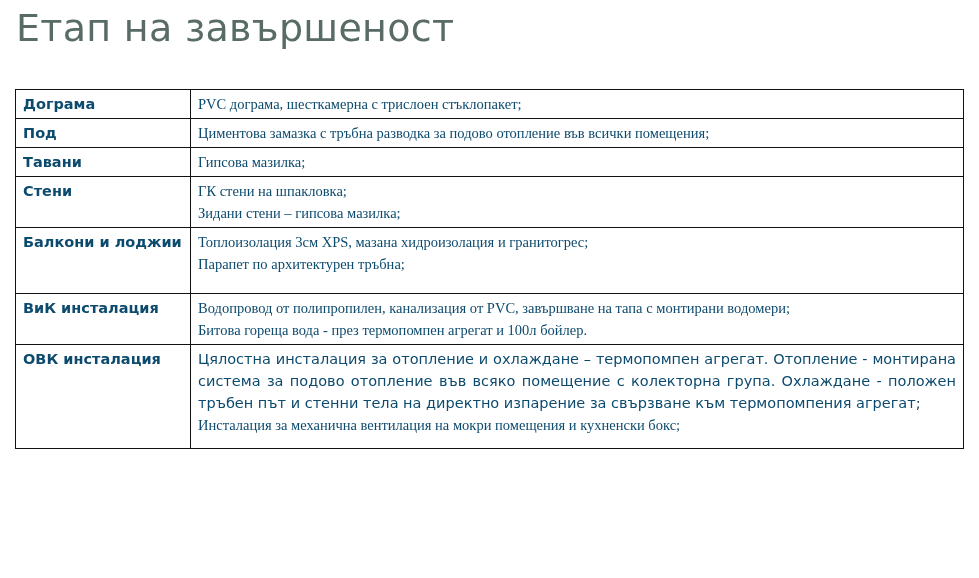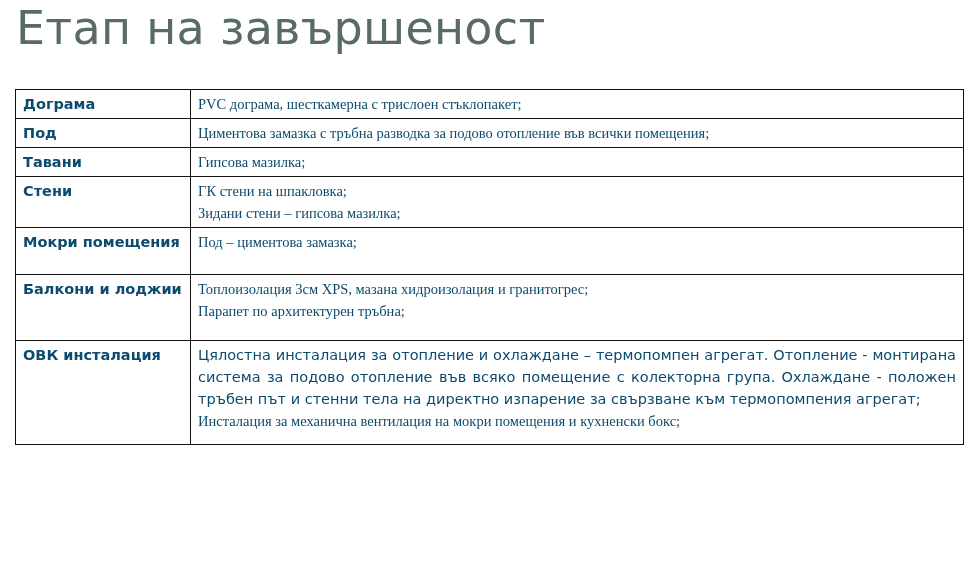--- a/index.html
+++ b/index.html
@@ -1,20 +1,20 @@
 <!DOCTYPE html>
 <html><head>
   <meta charset="utf-8">
   <style>
     html, body { margin: 0; padding: 0; background: #ffffff; }
     body { width: 979px; height: 578px; position: relative; overflow: hidden; font-family: "Liberation Sans", "DejaVu Sans", sans-serif; }
     .title {
       position: absolute; left: 16px; top: 2px;
       font-family: "DejaVu Sans", sans-serif;
-      font-size: 46px; color: #586b66; letter-spacing: 0.3px; font-weight: normal;
+      font-size: 38px; color: #586b66; letter-spacing: 0.3px; font-weight: normal;
       margin: 0; line-height: 52px;
     }
     table.spec {
       position: absolute; left: 15px; top: 89px;
       width: 949px; border-collapse: collapse;
       font-family: "DejaVu Sans", sans-serif; font-size: 14.5px; color: #0c4a6e;
     }
     table.spec td {
       border: 1.5px solid #111; vertical-align: top;
       padding: 3px 7px 3px 7px; line-height: 22px;
@@ -49,31 +49,32 @@
         <span class="line">Гипсова мазилка;</span>
       </td>
     </tr>
     <tr style="height:49px;">
       <td class="label">Стени</td>
       <td class="value">
         <span class="line">ГК стени на шпакловка;</span>
         <span class="line">Зидани стени – гипсова мазилка;</span>
       </td>
     </tr>
-    <tr style="height:47px;">
-      <td class="label">Мокри помещения</td>
-      <td class="value">
-        <span class="line">Под – циментова замазка;</span>
-      </td>
-    </tr>
     <tr style="height:66px;margin-top:34px;">
       <td class="label">Балкони и лоджии</td>
       <td class="value">
         <span class="line">Топлоизолация 3см XPS, мазана хидроизолация и гранитогрес;</span>
         <span class="line">Парапет по архитектурен тръбна;</span>
+      </td>
+    </tr>
+    <tr style="height:47px;">
+      <td class="label">ВиК инсталация</td>
+      <td class="value">
+        <span class="line">Водопровод от полипропилен, канализация от PVC, завършване на тапа с монтирани водомери;</span>
+        <span class="line">Битова гореща вода - през термопомпен агрегат и 100л бойлер.</span>
       </td>
     </tr>
     <tr style="height:104px;">
       <td class="label">ОВК инсталация</td>
       <td class="value">
         <span class="justify">Цялостна инсталация за отопление и охлаждане – термопомпен агрегат. Отопление - монтирана система за подово отопление във всяко помещение с колекторна група. Охлаждане - положен тръбен път и стенни тела на директно изпарение за свързване към термопомпения агрегат;</span>
         <span class="line">Инсталация за механична вентилация на мокри помещения и кухненски бокс;</span>
       </td>
     </tr>
   </tbody>

